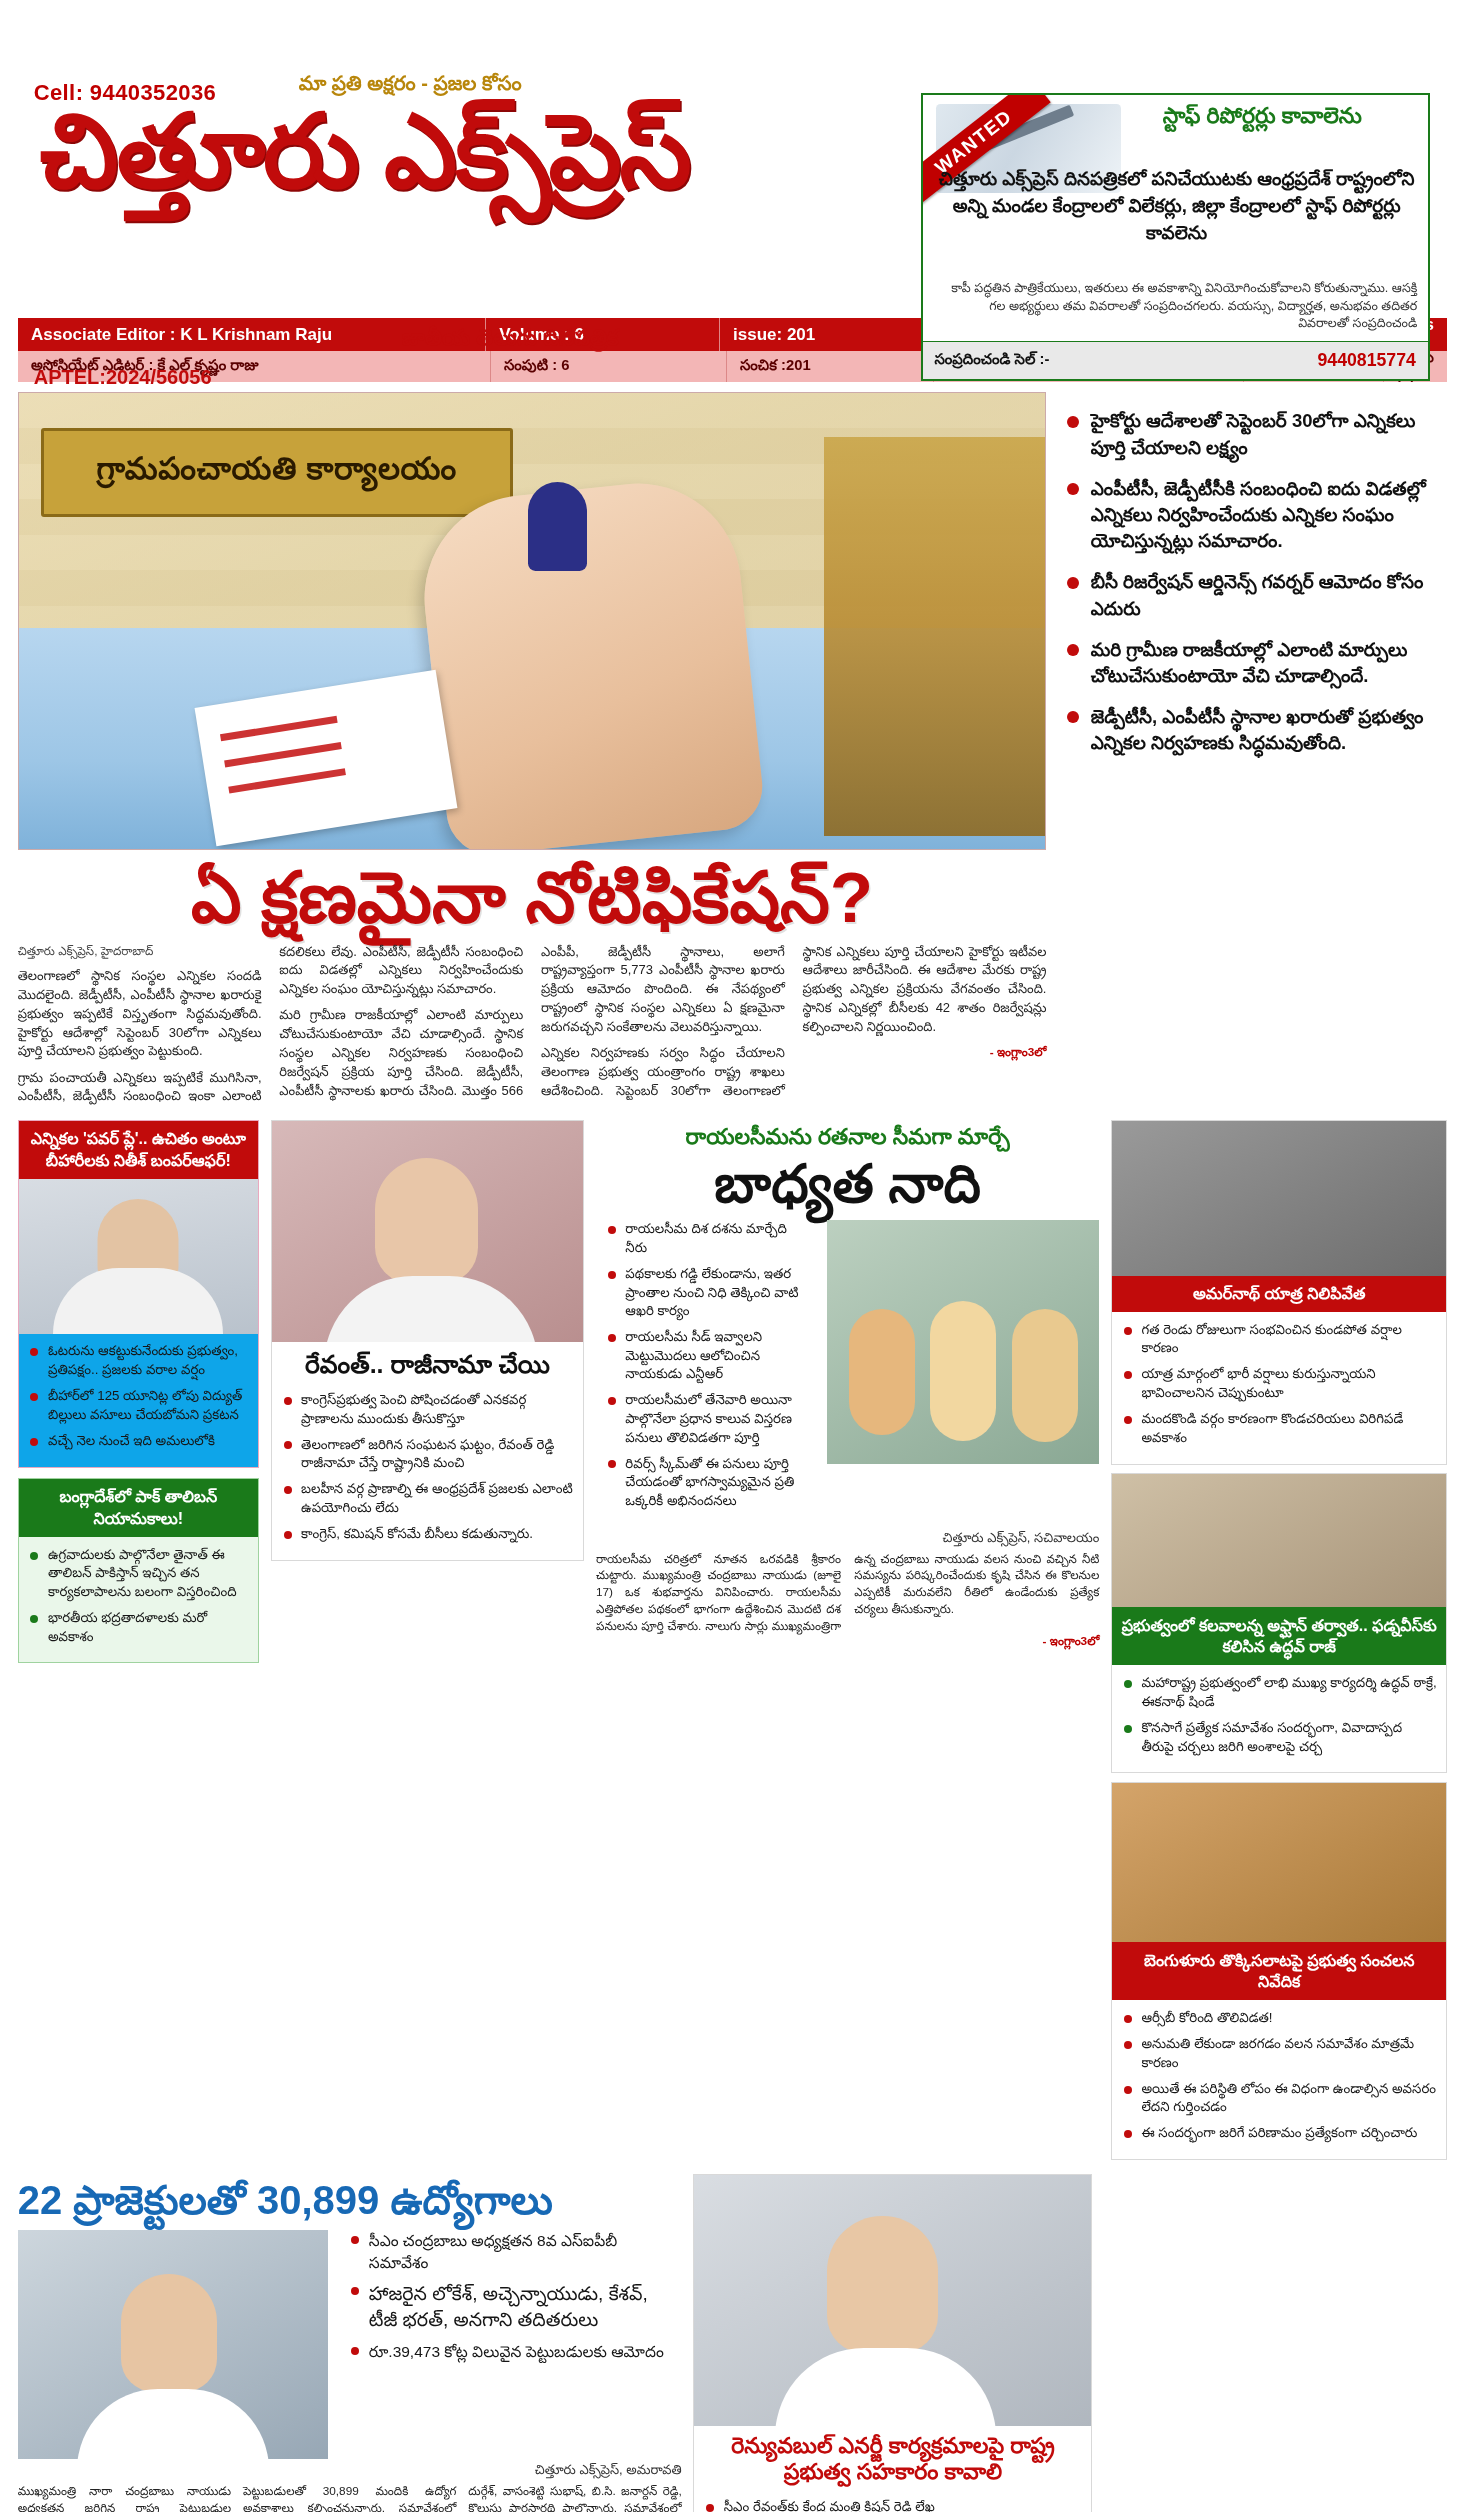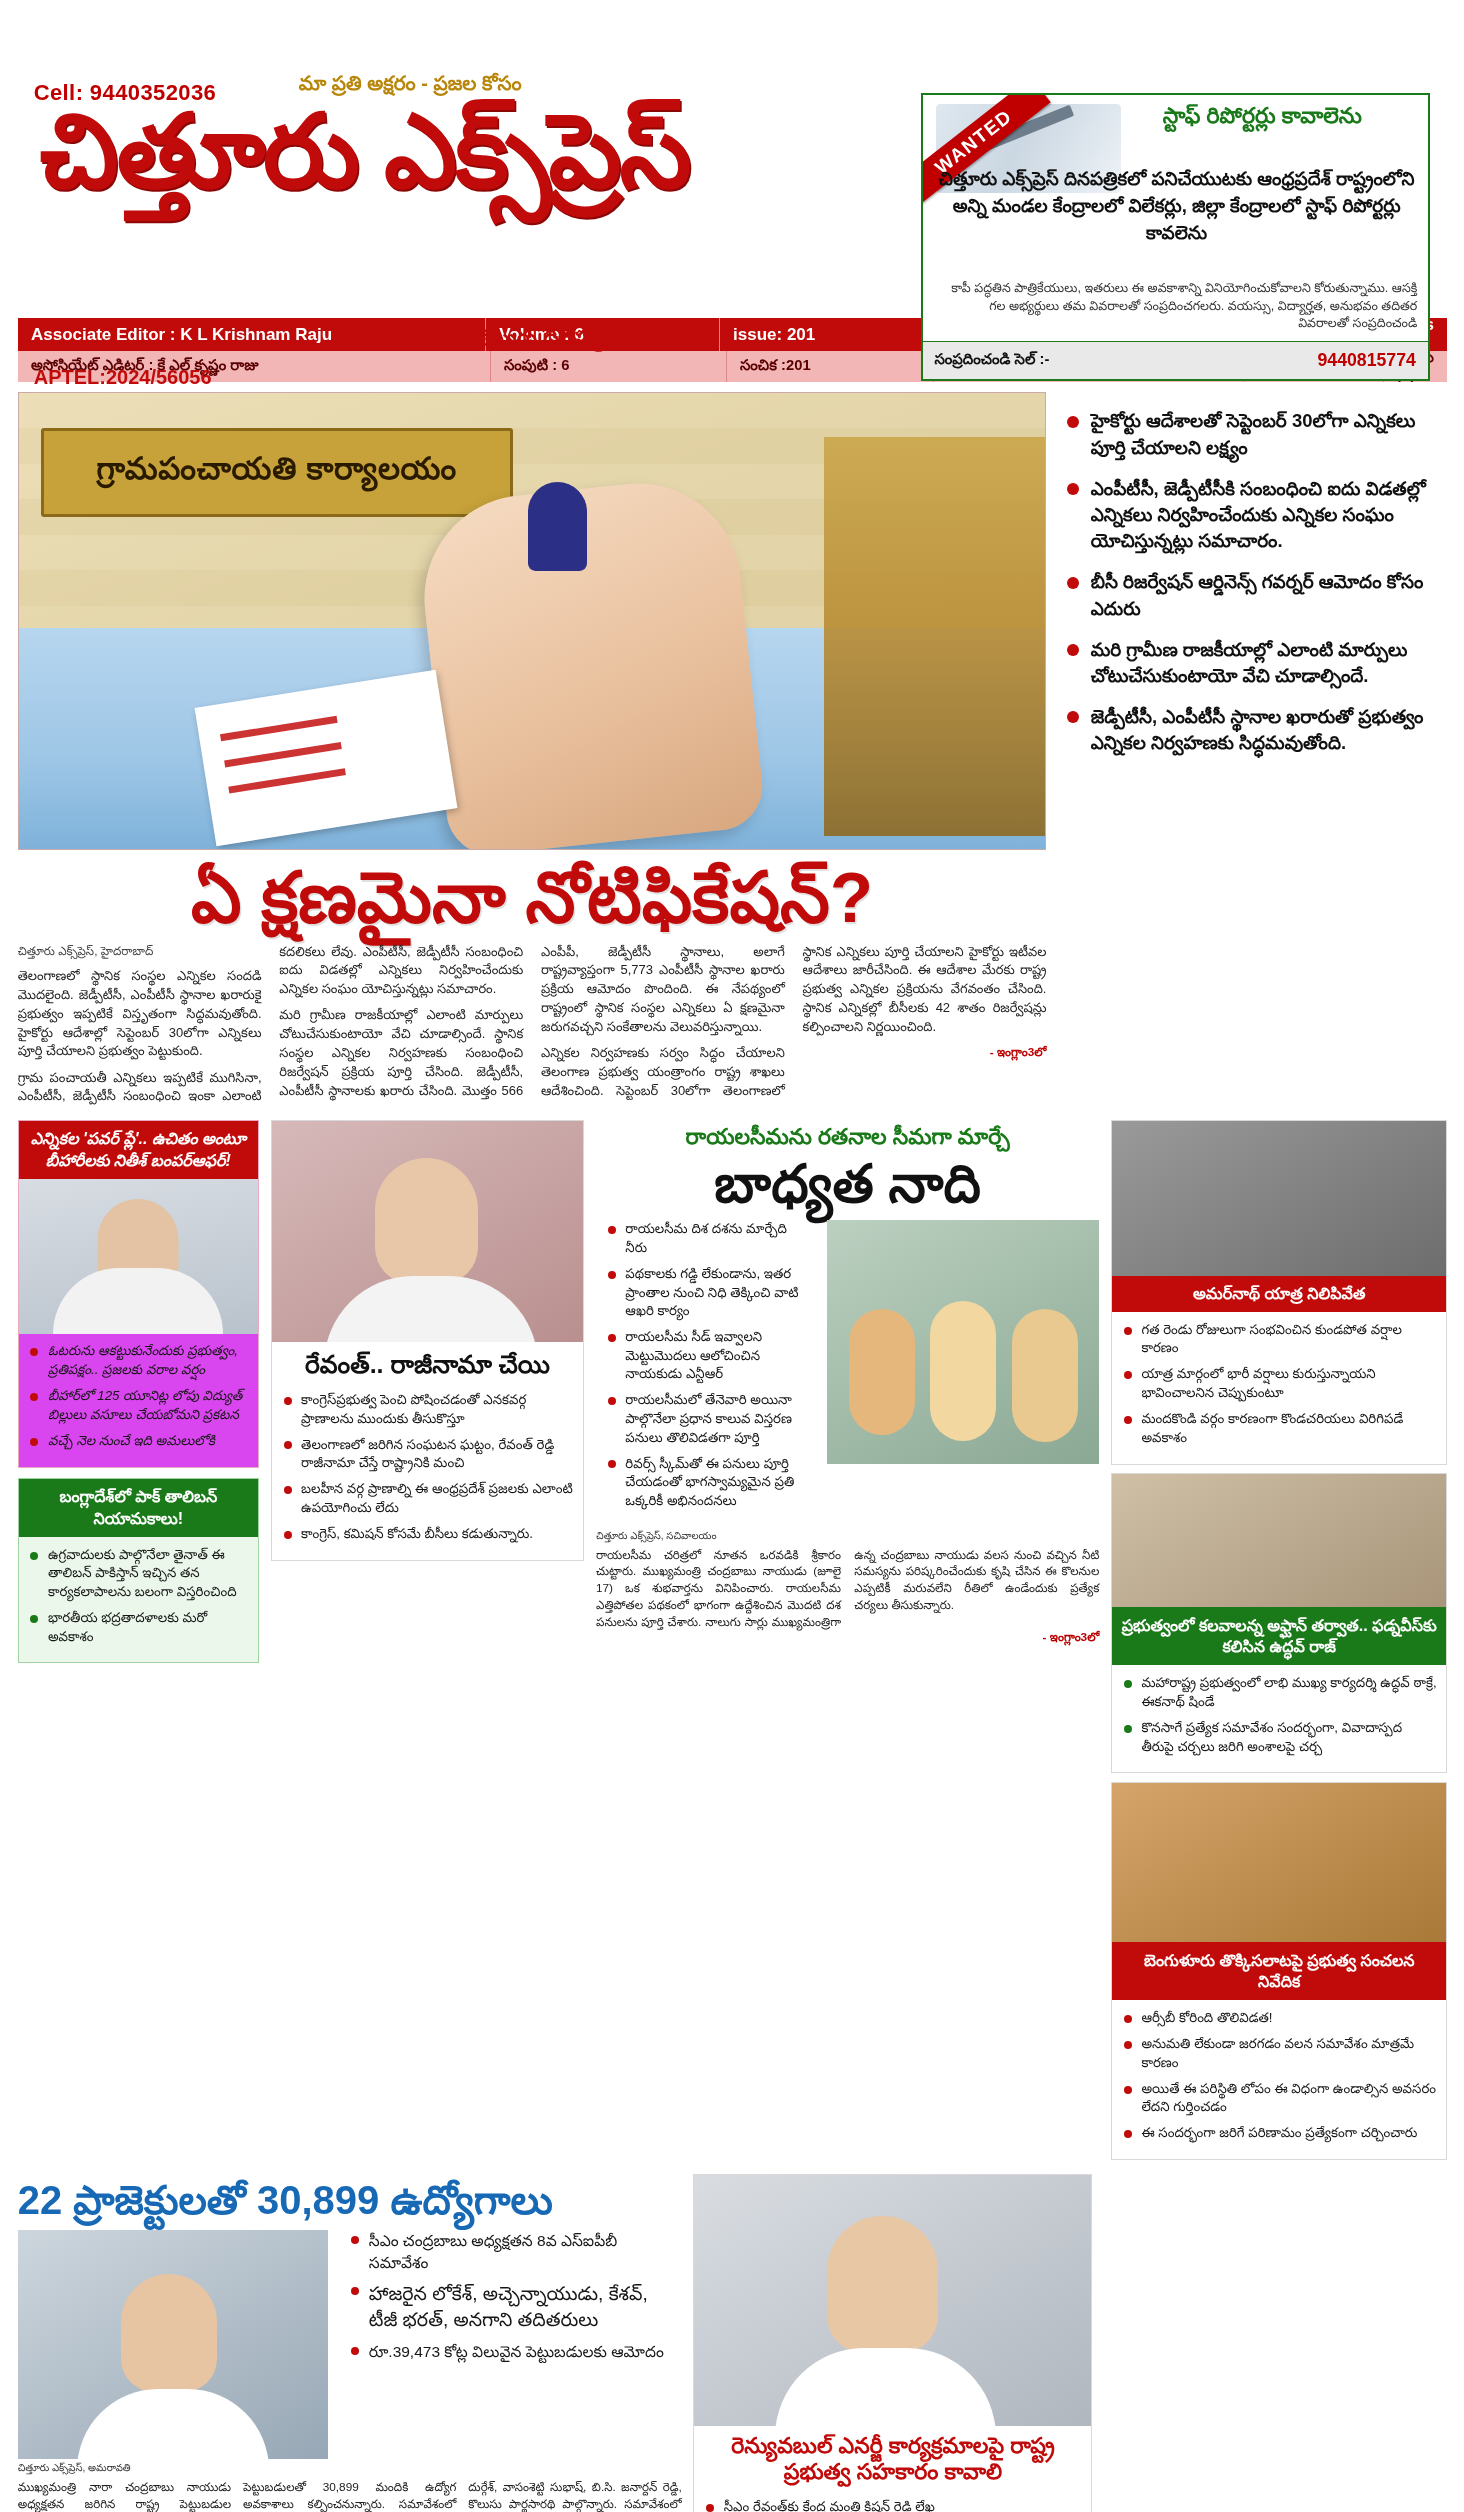--- a/index.html
+++ b/index.html
@@ -203,21 +203,21 @@
 
   .box { border:0.7px solid #d9d9d9; background:#fff; }
   .green-head {
     background:#1a7a1a; color:#fff; font-size:16px; font-weight:bold;
     padding:7.4px 8.9px; line-height:1.35; text-align:center;
   }
   .red-head {
     background:#c10b0b; color:#fff; font-size:16px; font-weight:bold;
     padding:7.4px 8.9px; line-height:1.35; text-align:center;
   }
-  .pink-box { background:#d946ef; border:0.7px solid #e9a9bf;font-style:italic; }
+  .pink-box { background:#0ea5e9; border:0.7px solid #e9a9bf; }
   .green-box { background:#eaf7ea; border:0.7px solid #9fd39f; }
 
   .bul-list { margin:0; padding:8.9px 8.9px 8.9px 10.3px; }
   .bul-list li {
     list-style:none; position:relative; padding-left:19px;
     font-size:13.3px; line-height:1.4; margin-bottom:7.4px; color:#161616;
     text-align:left;
   }
   .bul-list li:before {
     content:""; position:absolute; left:1.5px; top:5.9px;
@@ -263,21 +263,21 @@
   .bot-c { width:340px; }
 
   .blue-head {
     font-size:40px; font-weight:bold; color:#1769b5; line-height:1.15;
     padding:3px 0 7.4px;
   }
   .small-body { font-size:11.8px; line-height:1.42; text-align:justify; color:#222; }
   .small-body.cols2 { column-count:2; column-gap:13.3px; }
   .small-body.cols3 { column-count:3; column-gap:11.8px; }
 
-  .cap { font-size:10px; color:#333; text-align:left; padding:3px 0; }
+  .cap { font-size:13px; color:#333; text-align:right; padding:3px 0; }
 </style>
 </head>
 <body>
 
 <div class="page">
 
   <div class="masthead">
     <div class="cell-no">Cell: 9440352036</div>
     <div class="tagline">మా ప్రతి అక్షరం - ప్రజల కోసం</div>
     <div class="title-main">చిత్తూరు ఎక్స్‌ప్రెస్</div>

